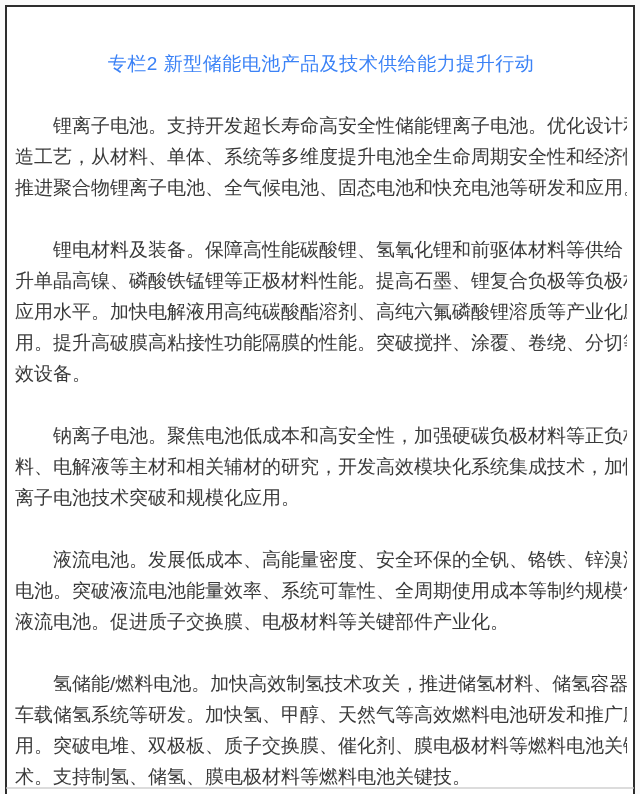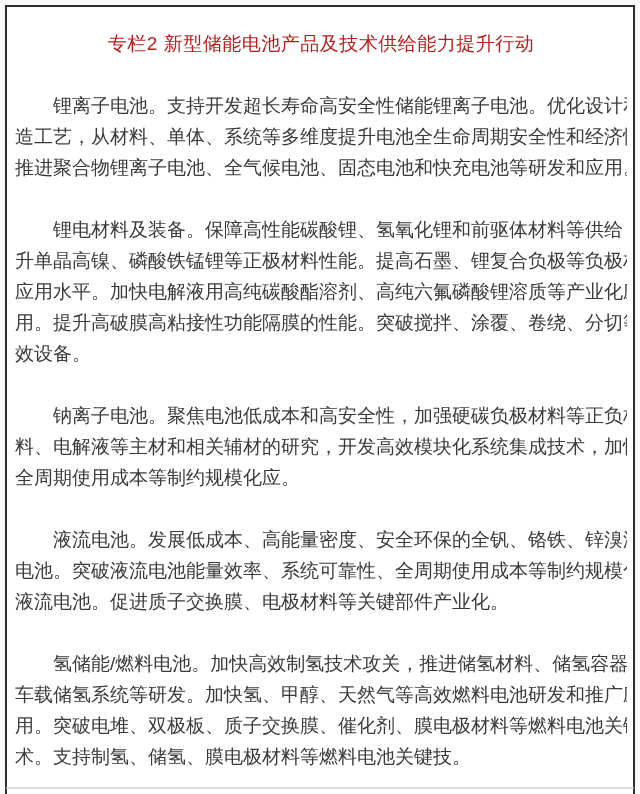--- a/index.html
+++ b/index.html
@@ -19,25 +19,25 @@
     left: 5px;
     top: 5px;
     width: 612px;
     height: 840px;            
     border: 2px solid #2e2e2e;
     background: #ffffff;
     padding: 0 6px 0 8px;
     box-sizing: content-box;
   }
   .panel-title {
-    padding-top: 21px;
+    padding-top: 41px;
     text-align: center;
     font-size: 19px;
     line-height: 31px;
-    color: #b91c1c;
+    color: #3b82f6;
     letter-spacing: 0.5px;
   }
   .paragraph {
     margin-top: 31px;
   }
   .line {
     font-size: 19px;
     line-height: 31px;
     color: #3a3a3a;
     white-space: nowrap;      
@@ -78,21 +78,21 @@
     <div class="line first">锂电材料及装备。保障高性能碳酸锂、氢氧化锂和前驱体材料等供给，提</div>
     <div class="line">升单晶高镍、磷酸铁锰锂等正极材料性能。提高石墨、锂复合负极等负极材料</div>
     <div class="line">应用水平。加快电解液用高纯碳酸酯溶剂、高纯六氟磷酸锂溶质等产业化应</div>
     <div class="line">用。提升高破膜高粘接性功能隔膜的性能。突破搅拌、涂覆、卷绕、分切等高</div>
     <div class="line last">效设备。</div>
   </div>
 
   <div class="paragraph">
     <div class="line first">钠离子电池。聚焦电池低成本和高安全性，加强硬碳负极材料等正负极材</div>
     <div class="line">料、电解液等主材和相关辅材的研究，开发高效模块化系统集成技术，加快钠</div>
-    <div class="line last">全周期使用成本等制约规模化应。</div>
+    <div class="line last">离子电池技术突破和规模化应用。</div>
   </div>
 
   <div class="paragraph">
     <div class="line first">液流电池。发展低成本、高能量密度、安全环保的全钒、铬铁、锌溴液流</div>
     <div class="line">电池。突破液流电池能量效率、系统可靠性、全周期使用成本等制约规模化应</div>
     <div class="line last">液流电池。促进质子交换膜、电极材料等关键部件产业化。</div>
   </div>
 
   <div class="paragraph">
     <div class="line first">氢储能/燃料电池。加快高效制氢技术攻关，推进储氢材料、储氢容器和</div>

